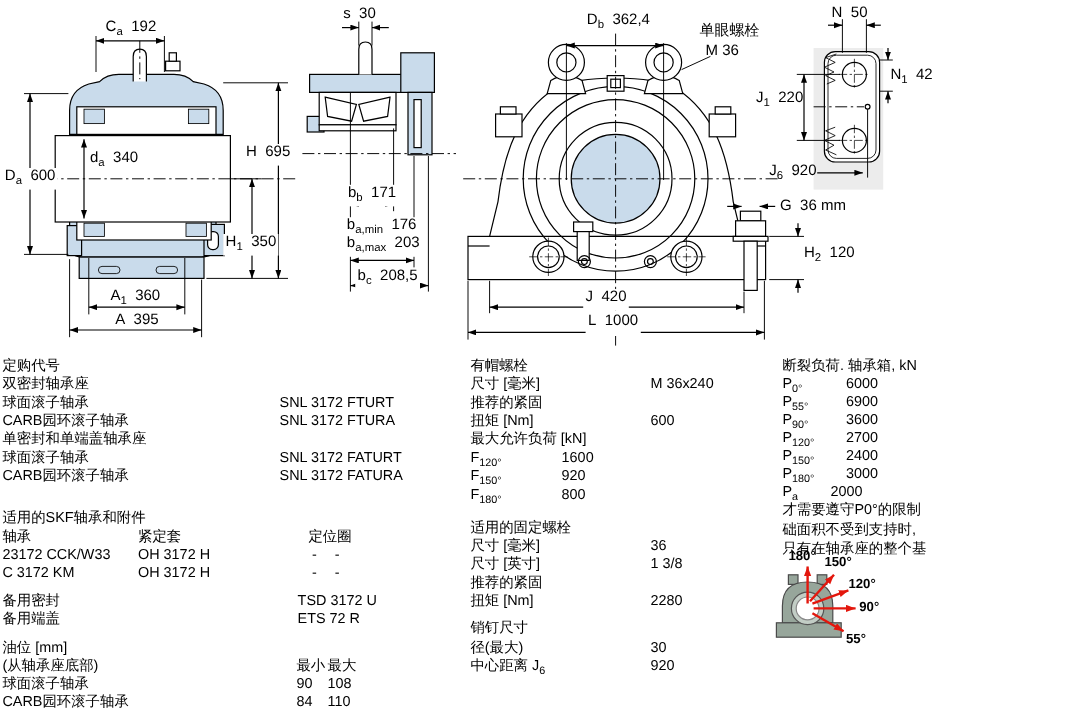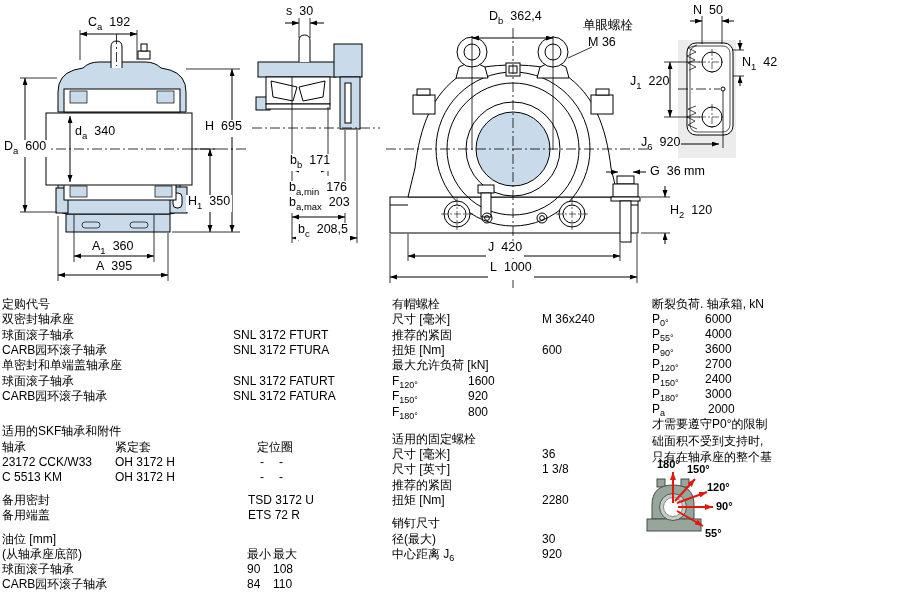--- a/index.html
+++ b/index.html
@@ -231,21 +231,21 @@
   <div class="row b" style="left:2px;top:297px"><span>定购代号</span></div>
   <div class="row" style="left:2px;top:328px"><span>球面滚子轴承</span><span class="val" style="left:231px">SNL 3172 FTURT</span></div>
   <div class="row" style="left:2px;top:343px"><span>CARB园环滚子轴承</span><span class="val" style="left:231px">SNL 3172 FTURA</span></div>
   <div class="row b" style="left:2px;top:358px"><span>单密封和单端盖轴承座</span></div>
   <div class="row" style="left:2px;top:374px"><span>球面滚子轴承</span><span class="val" style="left:231px">SNL 3172 FATURT</span></div>
   <div class="row" style="left:2px;top:389px"><span>CARB园环滚子轴承</span><span class="val" style="left:231px">SNL 3172 FATURA</span></div>
 
   <div class="row b" style="left:2px;top:424px"><span>适用的SKF轴承和附件</span></div>
   <div class="row b" style="left:2px;top:440px"><span>轴承</span><span class="val" style="left:113px">紧定套</span><span class="val" style="left:255px">定位圈</span></div>
   <div class="row" style="left:2px;top:455px"><span>23172 CCK/W33</span><span class="val" style="left:113px">OH 3172 H</span><span class="val" style="left:258px">-</span><span class="val" style="left:277px">-</span></div>
-  <div class="row" style="left:2px;top:470px"><span>C 5513 KM</span><span class="val" style="left:113px">OH 3172 H</span><span class="val" style="left:258px">-</span><span class="val" style="left:277px">-</span></div>
+  <div class="row" style="left:2px;top:470px"><span>C 3172 KM</span><span class="val" style="left:113px">OH 3172 H</span><span class="val" style="left:258px">-</span><span class="val" style="left:277px">-</span></div>
 
   <div class="row" style="left:2px;top:493px"><span class="b">备用密封</span><span class="val" style="left:246px">TSD 3172 U</span></div>
   <div class="row" style="left:2px;top:508px"><span class="b">备用端盖</span><span class="val" style="left:246px">ETS 72 R</span></div>
 
   <div class="row b" style="left:2px;top:532px"><span>油位 [mm]</span></div>
   <div class="row" style="left:2px;top:547px"><span>(从轴承座底部)</span><span class="val" style="left:245px">最小</span><span class="val" style="left:271px">最大</span></div>
   <div class="row" style="left:2px;top:562px"><span>球面滚子轴承</span><span class="val" style="left:245px">90</span><span class="val" style="left:271px">108</span></div>
   <div class="row" style="left:2px;top:577px"><span>CARB园环滚子轴承</span><span class="val" style="left:245px">84</span><span class="val" style="left:271px">110</span></div>
 
   <div class="row b" style="left:392px;top:297px;width:250px"><span>有帽螺栓</span></div>
@@ -262,26 +262,26 @@
   <div class="row" style="left:392px;top:462px;width:250px"><span>尺寸 [英寸]</span><span class="val" style="left:150px">1 3/8</span></div>
   <div class="row" style="left:392px;top:478px;width:250px"><span>推荐的紧固</span></div>
   <div class="row" style="left:392px;top:493px;width:250px"><span>扭矩 [Nm]</span><span class="val" style="left:150px">2280</span></div>
 
   <div class="row b" style="left:392px;top:516px;width:250px"><span>销钉尺寸</span></div>
   <div class="row" style="left:392px;top:532px;width:250px"><span>径(最大)</span><span class="val" style="left:150px">30</span></div>
   <div class="row" style="left:392px;top:547px;width:250px"><span>中心距离 J</span><sub>6</sub><span class="val" style="left:150px">920</span></div>
 
   <div class="row b" style="left:652px;top:297px;width:246px"><span>断裂负荷. 轴承箱, kN</span></div>
   <div class="row" style="left:652px;top:312px;width:246px"><span>P</span><sub>0°</sub><span class="val" style="left:53px">6000</span></div>
-  <div class="row" style="left:652px;top:327px;width:246px"><span>P</span><sub>55°</sub><span class="val" style="left:53px">4000</span></div>
+  <div class="row" style="left:652px;top:327px;width:246px"><span>P</span><sub>55°</sub><span class="val" style="left:53px">6900</span></div>
   <div class="row" style="left:652px;top:342px;width:246px"><span>P</span><sub>90°</sub><span class="val" style="left:53px">3600</span></div>
   <div class="row" style="left:652px;top:357px;width:246px"><span>P</span><sub>120°</sub><span class="val" style="left:53px">2700</span></div>
   <div class="row" style="left:652px;top:372px;width:246px"><span>P</span><sub>150°</sub><span class="val" style="left:53px">2400</span></div>
   <div class="row" style="left:652px;top:387px;width:246px"><span>P</span><sub>180°</sub><span class="val" style="left:53px">3000</span></div>
-  <div class="row" style="left:652px;top:402px;width:246px"><span>P</span><sub>a</sub><span class="val" style="left:56px">2000</span></div>
+  <div class="row" style="left:652px;top:402px;width:246px"><span>P</span><sub>a</sub><span class="val" style="left:40px">2000</span></div>
   <div class="row" style="left:652px;top:417px;width:246px"><span>才需要遵守P0°的限制</span></div>
   <div class="row" style="left:652px;top:434px;width:246px"><span>础面积不受到支持时,</span></div>
   <div class="row" style="left:652px;top:450px;width:246px"><span>只有在轴承座的整个基</span></div>
 
   <svg style="left:645px;top:455px" width="100" height="92" viewBox="0 0 100 92">
     <defs>
       <marker id="ra" markerWidth="9" markerHeight="7" refX="8" refY="3" orient="auto" markerUnits="userSpaceOnUse">
         <path d="M0,0 L8,3 L0,6 Z" fill="#e3170d"></path>
       </marker>
     </defs>

